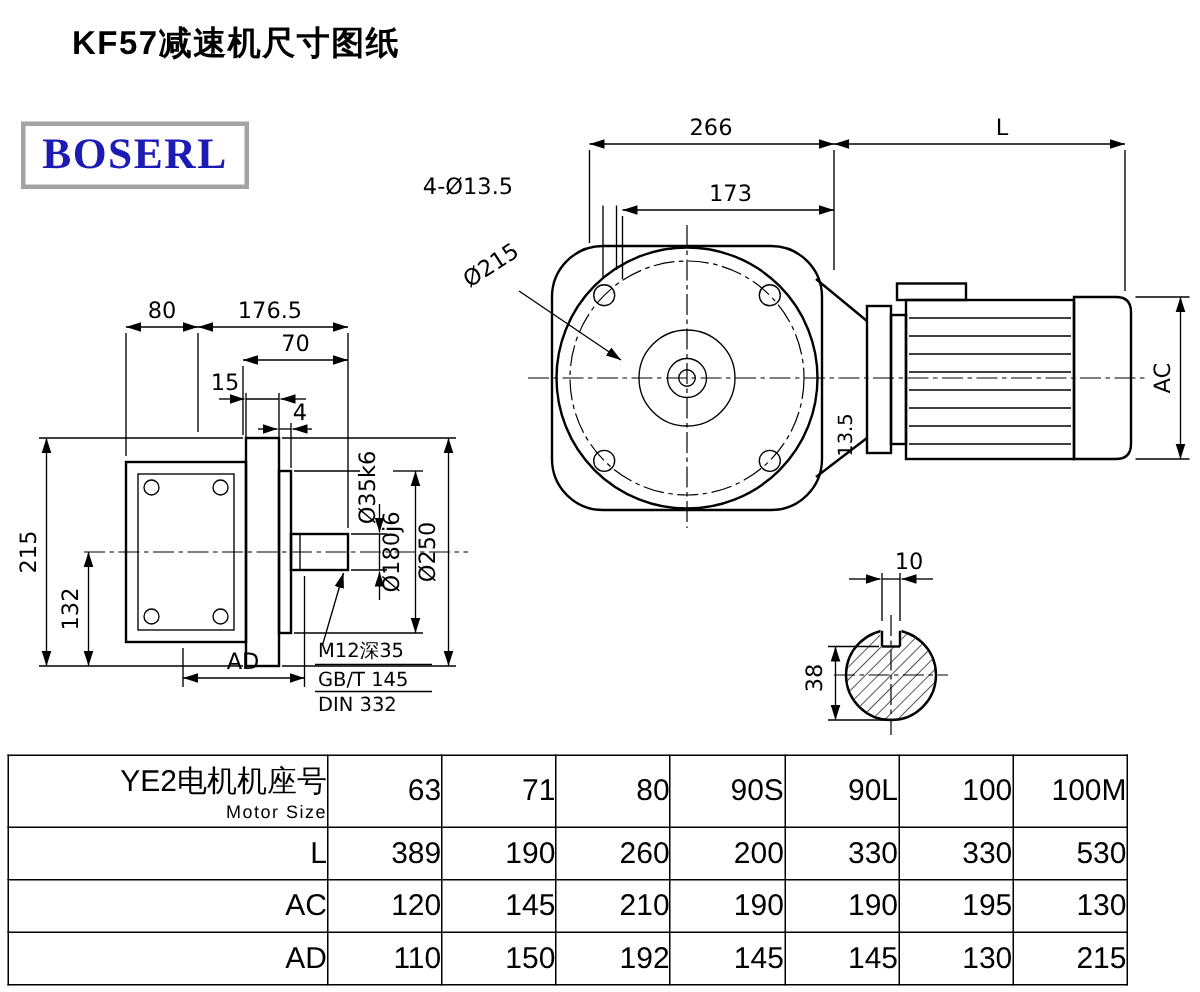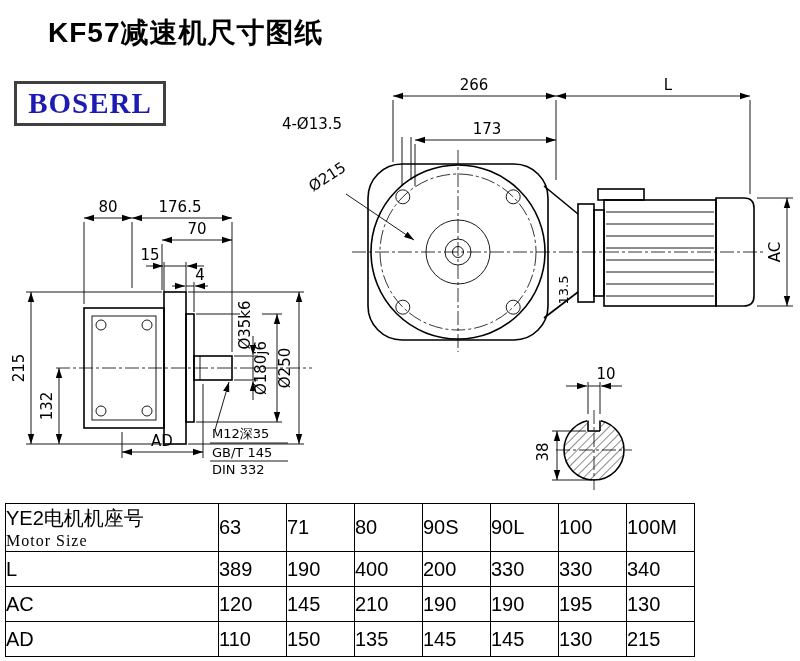--- a/index.html
+++ b/index.html
@@ -1,33 +1,33 @@
 <!DOCTYPE html>
 <html><head>
 <meta charset="utf-8">
 <style>
   *{box-sizing:border-box;margin:0;padding:0}
   html,body{width:800px;height:661px}
   body{position:relative;background:#fff;font-family:"Liberation Sans",sans-serif;overflow:hidden;color:#000}
-  .title{position:absolute;left:48px;top:14px;font-size:28px;font-weight:bold;letter-spacing:1px;white-space:nowrap}
-  .logo{position:absolute;left:14px;top:81px;width:152px;height:45px;border:3px solid #404040;background:#fff;display:flex;align-items:center;justify-content:center}
+  .title{position:absolute;left:48px;top:14px;font-size:22px;font-weight:bold;letter-spacing:1px;white-space:nowrap}
+  .logo{position:absolute;left:14px;top:81px;width:152px;height:45px;border:3px solid #a3a3a3;background:#fff;display:flex;align-items:center;justify-content:center}
   .logo span{font-family:"Liberation Serif",serif;font-weight:bold;font-size:29px;color:#1c1cb4;letter-spacing:1px}
   svg.draw{position:absolute;left:0;top:0}
   .ol{fill:none;stroke:#000;stroke-width:1.6}
   .tl{fill:none;stroke:#000;stroke-width:0.9}
   .cl{fill:none;stroke:#000;stroke-width:0.8;stroke-dasharray:14 3 3 3}
   .dim{fill:none;stroke:#000;stroke-width:0.9;marker-start:url(#arr);marker-end:url(#arr)}
   .lead{fill:none;stroke:#000;stroke-width:0.9;marker-end:url(#arr)}
   .dt{font-family:"DejaVu Sans",sans-serif;font-size:15px;fill:#000}
   .dts{font-family:"DejaVu Sans",sans-serif;font-size:13px;fill:#000}
-  table.dims{position:absolute;left:5px;top:503px;width:690px;border-collapse:collapse;table-layout:fixed;text-align:left}
+  table.dims{position:absolute;left:5px;top:503px;width:747px;border-collapse:collapse;table-layout:fixed;text-align:right}
   table.dims th,table.dims td{border:1px solid #000;font-weight:normal;font-size:20px;padding:0;vertical-align:middle}
   table.dims tr{height:35px}
   table.dims tr.hrow{height:48px}
-  .mono{font-family:Liberation Serif, serif;font-size:16px;letter-spacing:1px}
+  .mono{font-family:Liberation Sans, sans-serif;font-size:12px;letter-spacing:1px}
 </style>
 </head>
 <body>
 
 <div class="title">KF57减速机尺寸图纸</div>
 
 <div class="logo">
   <span>BOSERL</span>
 </div>
 
@@ -247,40 +247,40 @@
       <td>80</td>
       <td>90S</td>
       <td>90L</td>
       <td>100</td>
       <td>100M</td>
     </tr>
     <tr>
       <th>L</th>
       <td>389</td>
       <td>190</td>
-      <td>400</td>
+      <td>260</td>
       <td>200</td>
       <td>330</td>
       <td>330</td>
-      <td>340</td>
+      <td>530</td>
     </tr>
     <tr>
       <th>AC</th>
       <td>120</td>
       <td>145</td>
       <td>210</td>
       <td>190</td>
       <td>190</td>
       <td>195</td>
       <td>130</td>
     </tr>
     <tr>
       <th>AD</th>
       <td>110</td>
       <td>150</td>
-      <td>135</td>
+      <td>192</td>
       <td>145</td>
       <td>145</td>
       <td>130</td>
       <td>215</td>
     </tr>
   </tbody>
 </table>
 
 </body></html>

